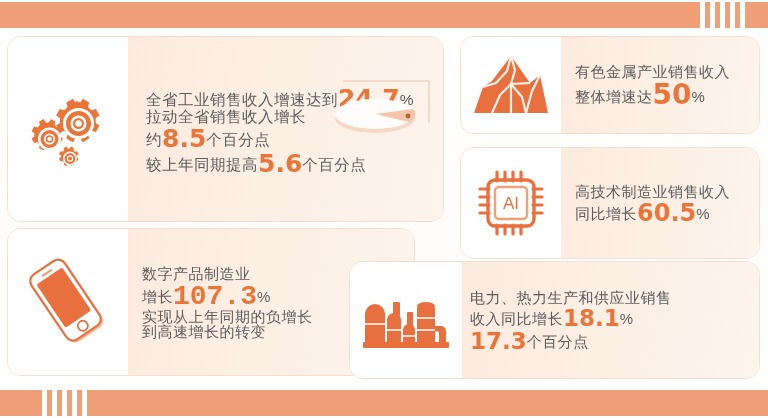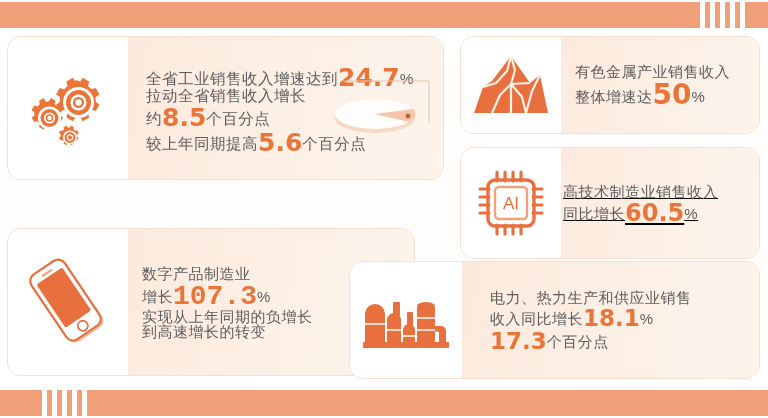--- a/index.html
+++ b/index.html
@@ -60,49 +60,49 @@
   }
   .num {
     color: #ea7539;
     font-weight: bold;
     letter-spacing: 0px;
     font-family: "DejaVu Sans", "Liberation Sans", sans-serif;
   }
   .unit { color: #5d5d5d; }
 
   
-  #card-industry { left: 7px; top: 36px; width: 437px; height: 144px; }
+  #card-industry { left: 7px; top: 36px; width: 437px; height: 186px; }
   #card-industry .icon-pane { width: 120px; }
   #card-industry .text-pane { padding-left: 18px; gap: 16px; }
   #card-industry .line { font-size: 15.5px; }
   #card-industry .num  { font-size: 25px; position: relative; top: 2px; }
   .pie-deco { position: absolute; right: 6px; top: 40px; width: 112px; height: 62px; }
 
   
   #card-metals { left: 460px; top: 36px; width: 300px; height: 98px; }
   #card-metals .icon-pane { width: 100px; }
   #card-metals .text-pane { padding-left: 14px; gap: 14px; justify-content: center; }
   #card-metals .num { font-size: 28px; position: relative; top: 2px; }
 
   
   #card-hightech { left: 460px; top: 147px; width: 300px; height: 112px; }
   #card-hightech .icon-pane { width: 100px; }
-  #card-hightech .text-pane { padding-left: 2px; gap: 14px; text-decoration: underline; }
+  #card-hightech .text-pane { padding-left: 14px; gap: 14px; }
   #card-hightech .num { font-size: 24px; position: relative; top: 2px; }
 
   
   #card-digital { left: 7px; top: 228px; width: 408px; height: 148px; }
   #card-digital .icon-pane { width: 120px; }
   #card-digital .text-pane { padding-left: 14px; gap: 13px; }
   #card-digital .num { font-size: 28px; position: relative; top: 2px; font-family: Liberation Mono, monospace; }
 
   
   #card-power { left: 349px; top: 261px; width: 411px; height: 118px; }
   #card-power .icon-pane { width: 112px; }
-  #card-power .text-pane { padding-left: 28px; gap: 12px; }
+  #card-power .text-pane { padding-left: 8px; gap: 12px; }
   #card-power .num { font-size: 23px; position: relative; top: 2px; }
 
   svg { display: block; }
 </style>
 </head>
 <body>
 
 <div id="stage">
 
   <div class="edge-bar top">

